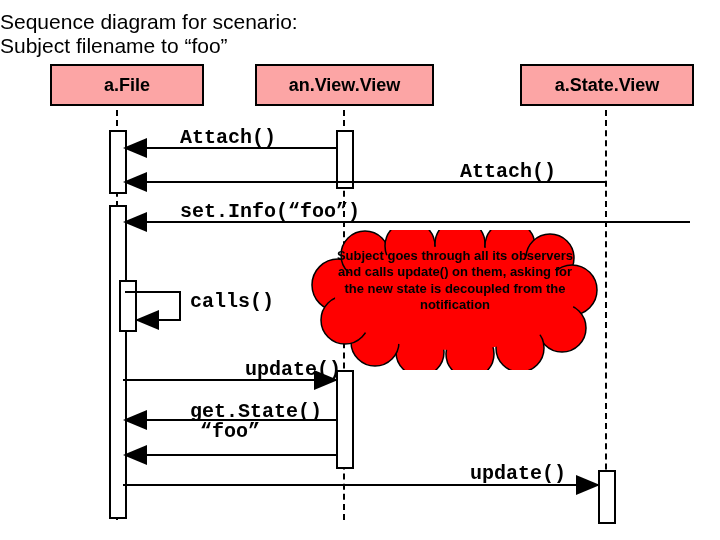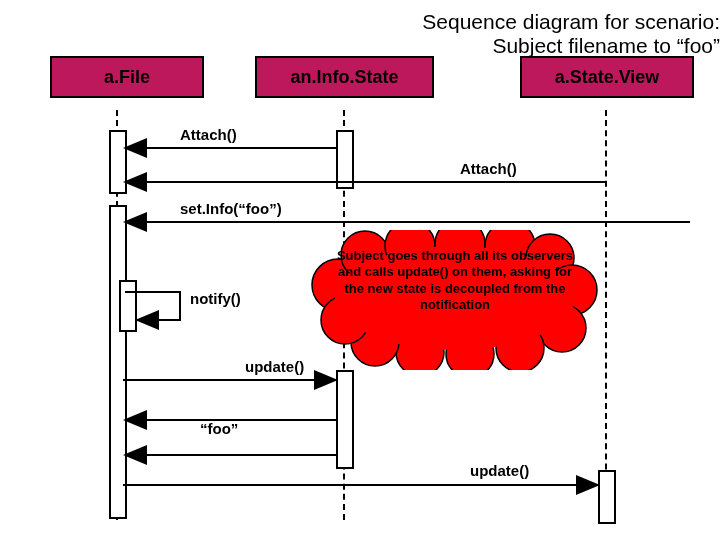--- a/index.html
+++ b/index.html
@@ -1,23 +1,23 @@
 <!DOCTYPE html>
 <html><head>
 <meta charset="utf-8">
 <style>
   body { margin:0; font-family: Arial, Helvetica, sans-serif; background:#fff; }
   .stage { position:relative; width:720px; height:540px; }
-  .title { position:absolute; width:100%; text-align:right; font-size:21px; }
+  .title { position:absolute; width:100%; text-align:left; font-size:21px; }
   .title-line1 { top:10px; }
   .title-line2 { top:34px; }
 
   .participant {
-    position:absolute; top:56px; height:38px;
-    background:#be185d; border:2px solid #000;
+    position:absolute; top:64px; height:38px;
+    background:#fca5a5; border:2px solid #000;
     display:flex; align-items:center; justify-content:center;
     font-weight:bold; font-size:18px;
   }
   .p-file { left:50px; width:150px; }
   .p-info { left:255px; width:175px; }
   .p-list { left:520px; width:170px; }
 
   .lifeline { position:absolute; top:110px; width:0; border-left:2px dashed #000; }
   .ll-file { left:116px; height:410px; }
   .ll-info { left:343px; height:410px; }
@@ -26,41 +26,41 @@
   .activation {
     position:absolute; width:14px; background:#fff; border:2px solid #000;
   }
   .act-file-top   { left:109px; top:130px; height:60px; }
   .act-file-main  { left:109px; top:205px; height:310px; }
   .act-file-notify{ left:119px; top:280px; height:48px; }
   .act-info-attach{ left:336px; top:130px; height:55px; }
   .act-info-update{ left:336px; top:370px; height:95px; }
   .act-list-update{ left:598px; top:470px; height:50px; }
 
-  .msg-label { position:absolute; font-weight:bold; font-size:15px; }
+  .msg-label { position:absolute; font-weight:bold; font-size:20px;font-family:Liberation Mono, monospace; }
 
   svg.stage-svg { position:absolute; left:0; top:0; width:720px; height:540px; pointer-events:none; }
 
   .cloud { position:absolute; left:310px; top:230px; width:290px; height:140px; }
   .cloud svg { position:absolute; left:0; top:0; }
   .cloud-text {
     position:absolute; left:20px; top:18px; width:250px;
     text-align:center; font-weight:bold; font-size:13px; line-height:1.25;
   }
 </style>
 </head>
 <body>
 
 <div class="stage">
 
   <div class="title title-line1">Sequence diagram for scenario:</div>
   <div class="title title-line2">Subject filename to “foo”</div>
 
   <div class="participant p-file">a.File</div>
-  <div class="participant p-info">an.Info.State</div>
+  <div class="participant p-info">an.View.View</div>
   <div class="participant p-list">a.State.View</div>
 
   <div class="lifeline ll-file"></div>
   <div class="lifeline ll-info"></div>
   <div class="lifeline ll-list"></div>
 
   <div class="activation act-file-top"></div>
   <div class="activation act-file-main"></div>
   <div class="activation act-file-notify"></div>
   <div class="activation act-info-attach"></div>
@@ -87,22 +87,23 @@
     <line x1="336" y1="420" x2="125" y2="420" stroke="#000" stroke-width="2" marker-end="url(#ah)"></line>
 
     <line x1="336" y1="455" x2="125" y2="455" stroke="#000" stroke-width="2" marker-end="url(#ah)"></line>
 
     <line x1="123" y1="485" x2="598" y2="485" stroke="#000" stroke-width="2" marker-end="url(#ah)"></line>
   </svg>
 
   <div class="msg-label" style="left:180px; top:126px;">Attach()</div>
   <div class="msg-label" style="left:460px; top:160px;">Attach()</div>
   <div class="msg-label" style="left:180px; top:200px;">set.Info(“foo”)</div>
-  <div class="msg-label" style="left:190px; top:290px;">notify()</div>
+  <div class="msg-label" style="left:190px; top:290px;">calls()</div>
   <div class="msg-label" style="left:245px; top:358px;">update()</div>
+  <div class="msg-label" style="left:190px; top:400px;">get.State()</div>
   <div class="msg-label" style="left:200px; top:420px;">“foo”</div>
   <div class="msg-label" style="left:470px; top:462px;">update()</div>
 
   <div class="cloud">
     <svg width="290" height="140" viewBox="0 0 290 140">
       <g fill="#ff0000" stroke="#000" stroke-width="1.5">
         <circle cx="28" cy="55" r="26"></circle>
         <circle cx="55" cy="25" r="24"></circle>
         <circle cx="100" cy="16" r="25"></circle>
         <circle cx="150" cy="14" r="25"></circle>

